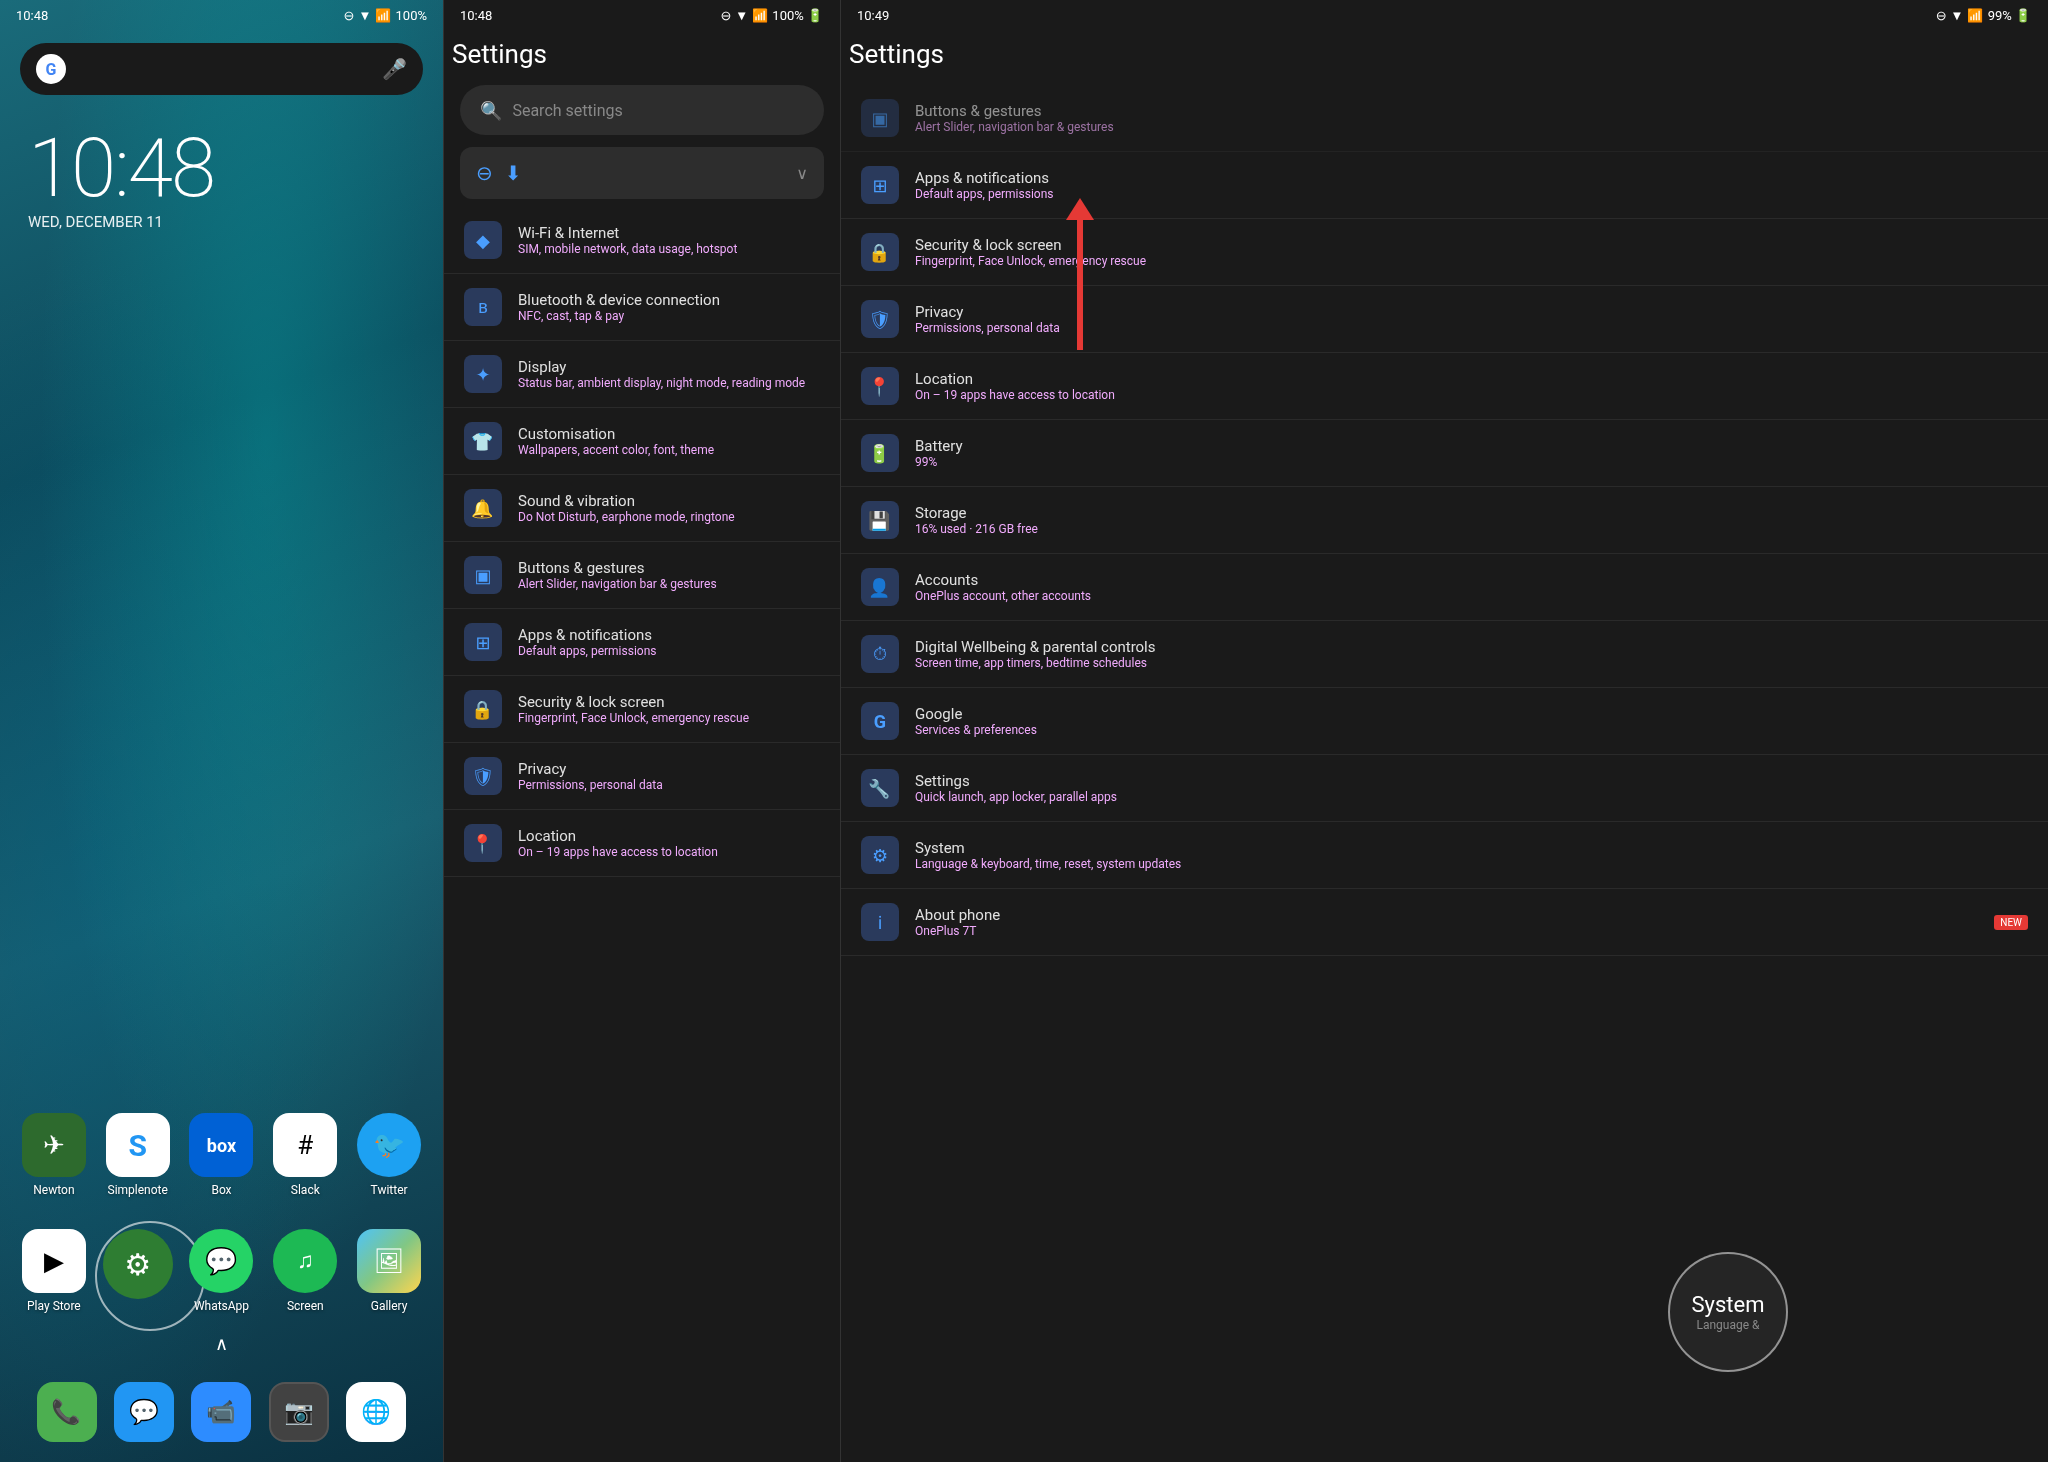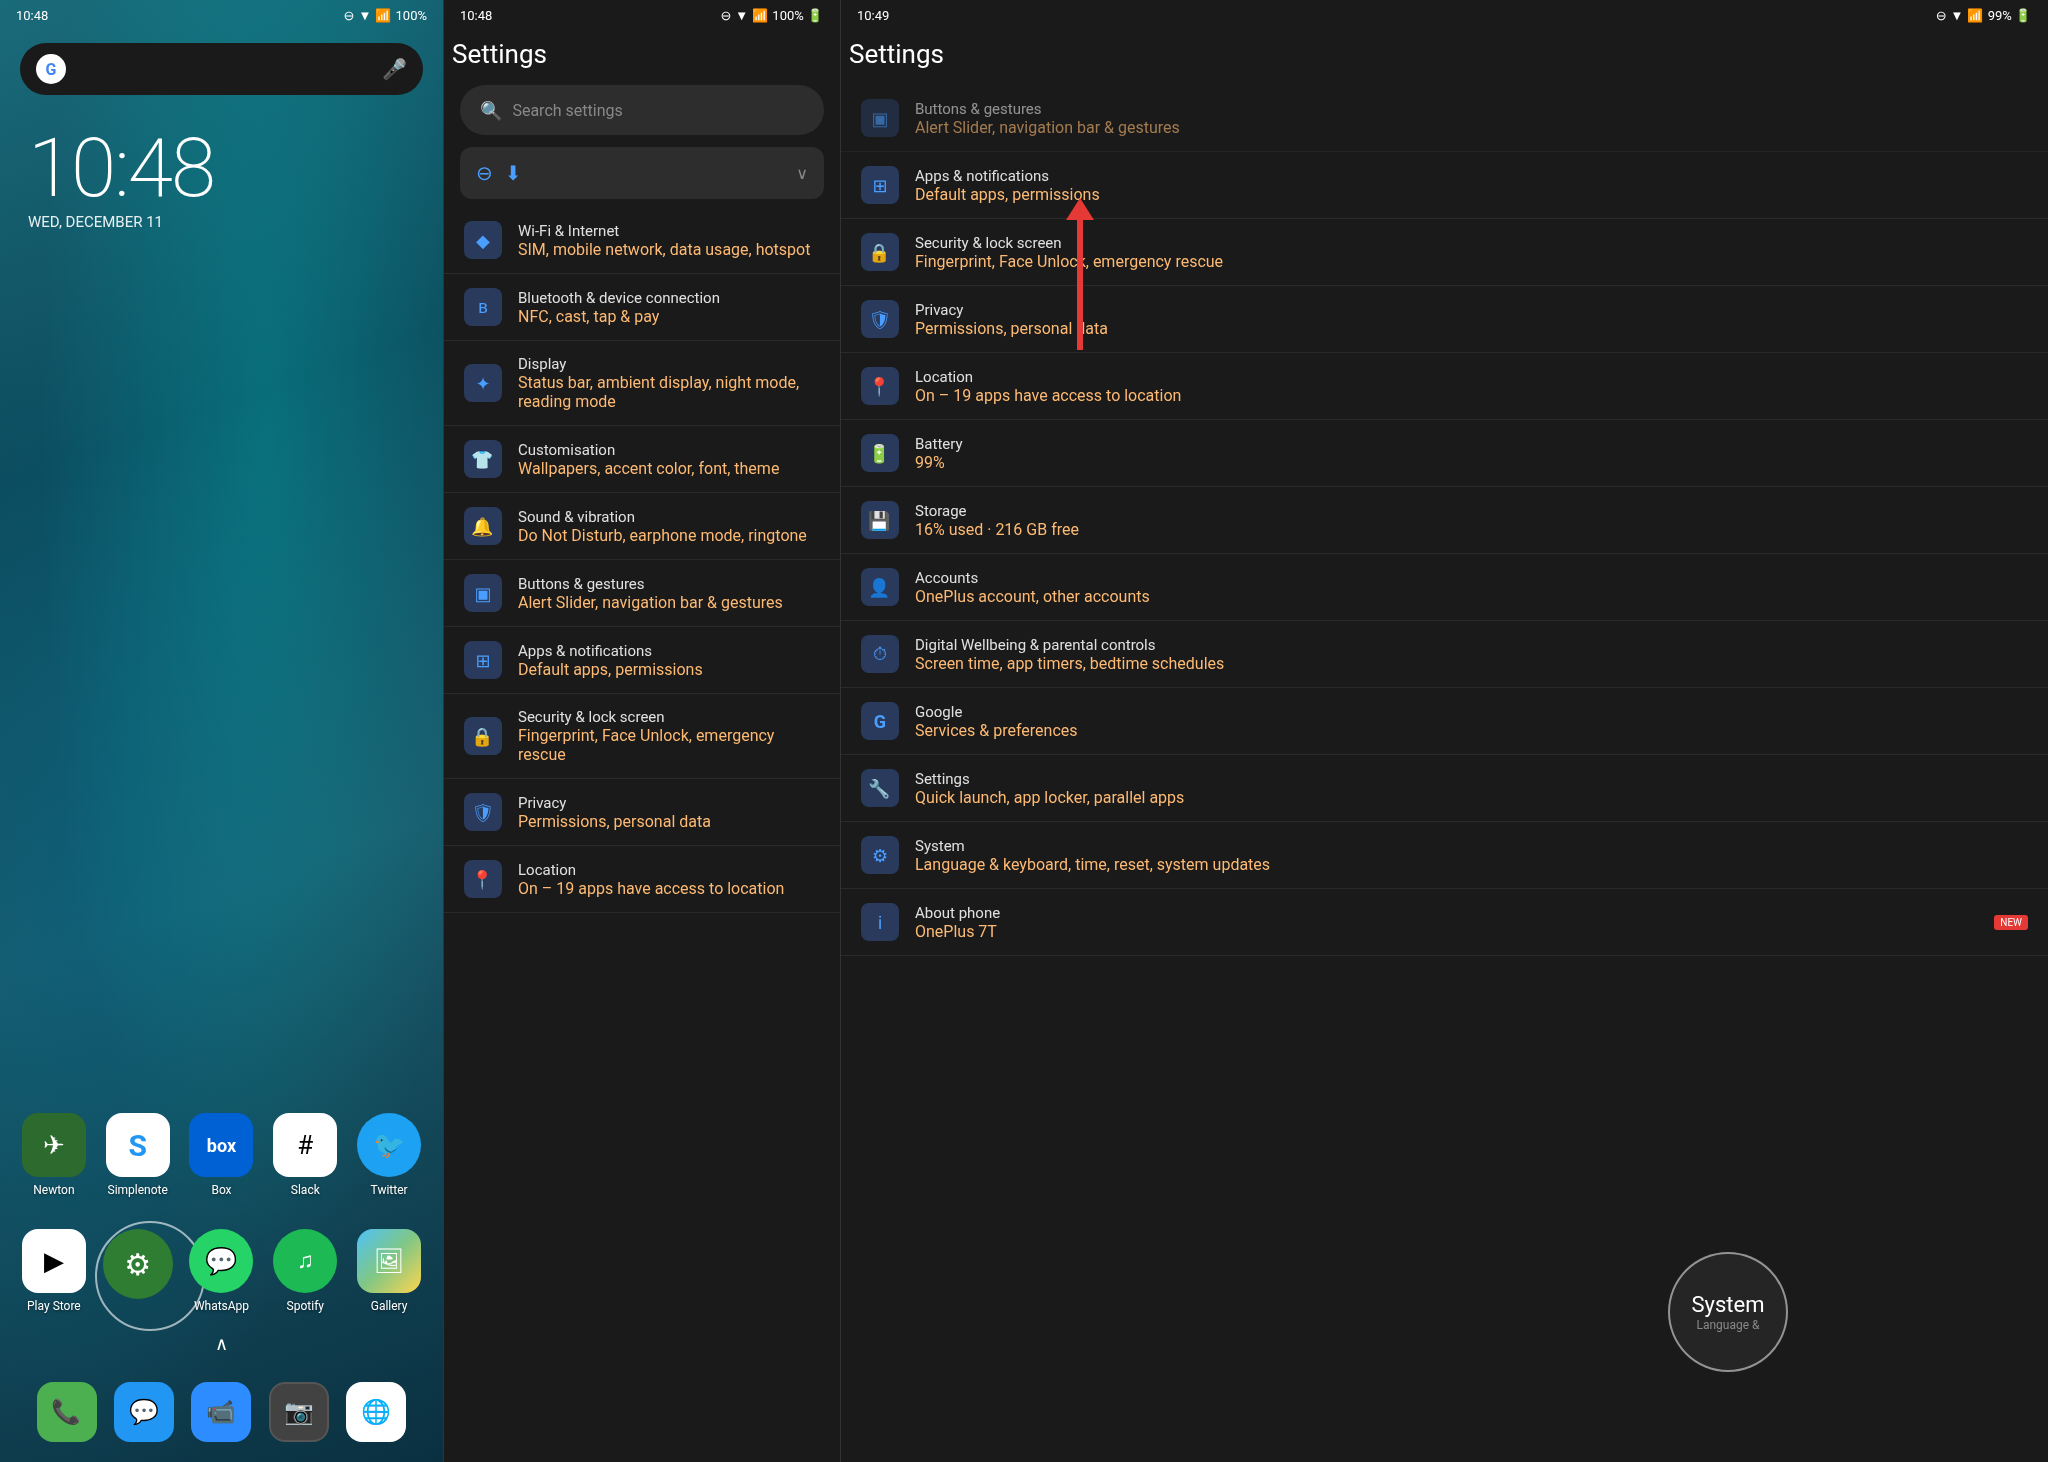--- a/index.html
+++ b/index.html
@@ -255,21 +255,21 @@
       border-radius: 8px;
       background: #2a3a5c;
       display: flex;
       align-items: center;
       justify-content: center;
       font-size: 18px;
       flex-shrink: 0;
     }
     .settings-item-text { flex: 1; }
     .settings-item-title { color: #e0e0e0; font-size: 15px; font-weight: 400; }
-    .settings-item-sub { color: #fdba74; font-size: 16px; margin-top: 0; }
+    .settings-item-sub { color: #f0abfc; font-size: 12px; margin-top: 0; }
     
     .red-arrow {
       position: absolute;
       left: 636px;
       top: 350px;
       width: 0;
       height: 0;
       z-index: 100;
     }
     .arrow-shaft {
@@ -424,21 +424,21 @@
       <div class="app-icon-img icon-whatsapp">
         <span style="color:white;font-size:26px;">💬</span>
       </div>
       <span class="app-label">WhatsApp</span>
     </div>
 
     <div class="app-icon">
       <div class="app-icon-img icon-spotify">
         <span style="color:white;font-size:22px;">♫</span>
       </div>
-      <span class="app-label">Spotify</span>
+      <span class="app-label">Screen</span>
     </div>
 
     <div class="app-icon">
       <div class="app-icon-img icon-gallery">
         <span style="color:white;font-size:24px;">🖼</span>
       </div>
       <span class="app-label">Gallery</span>
     </div>
   </div>
 

